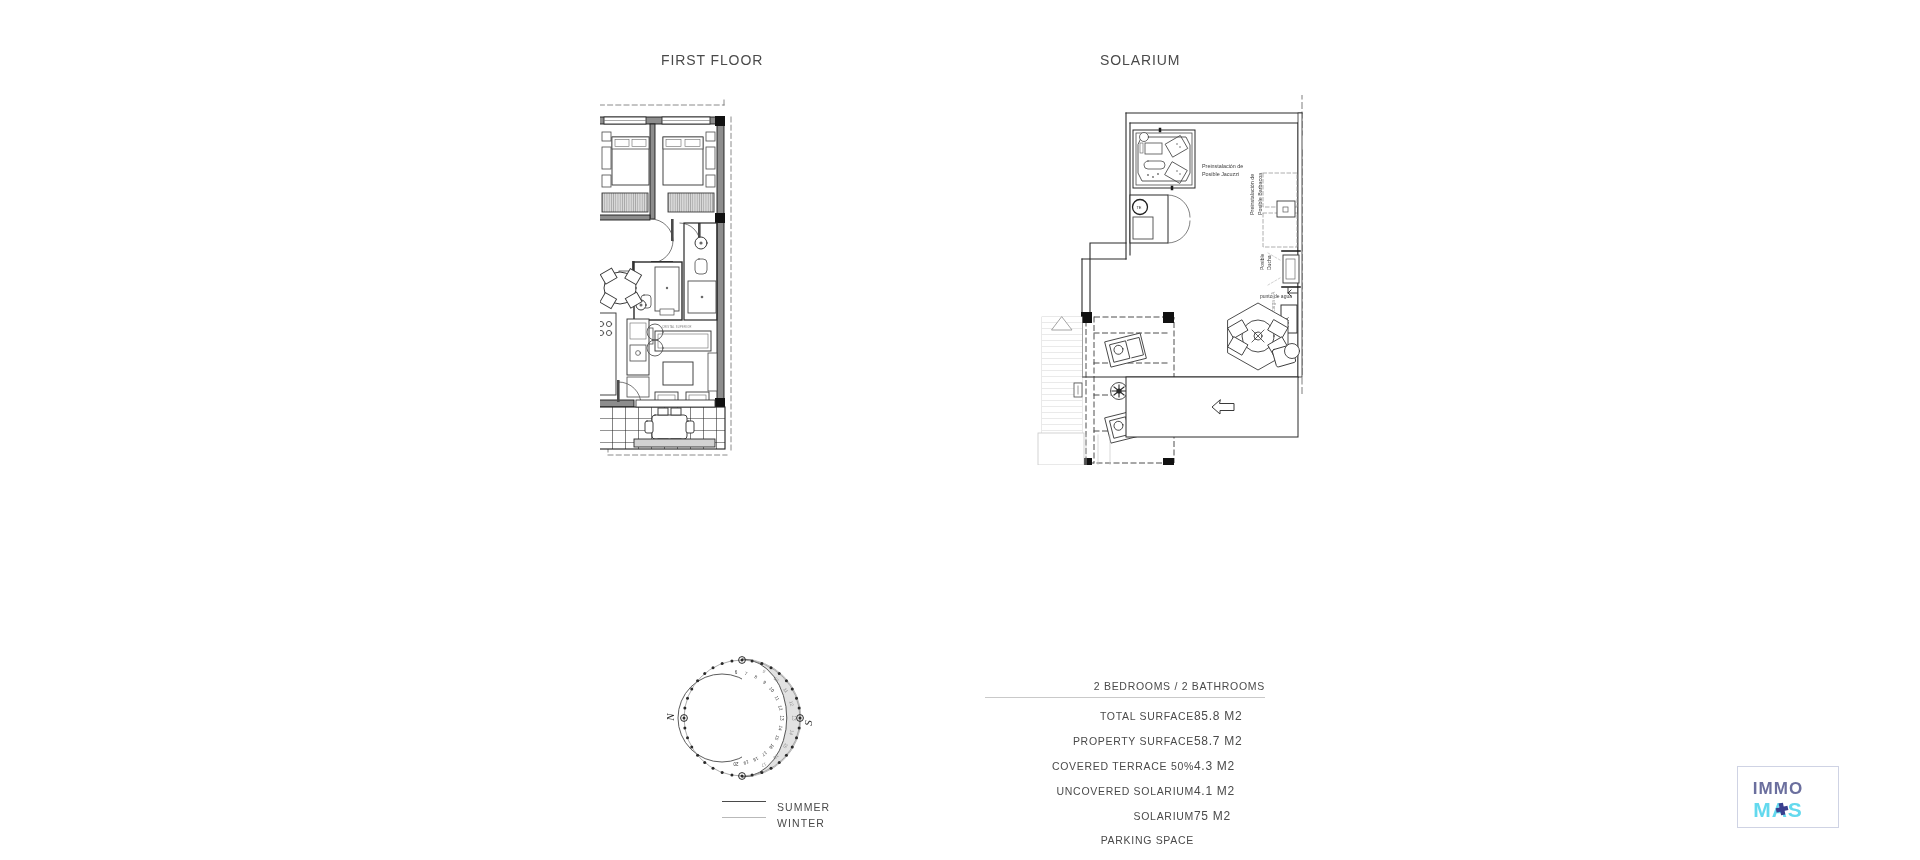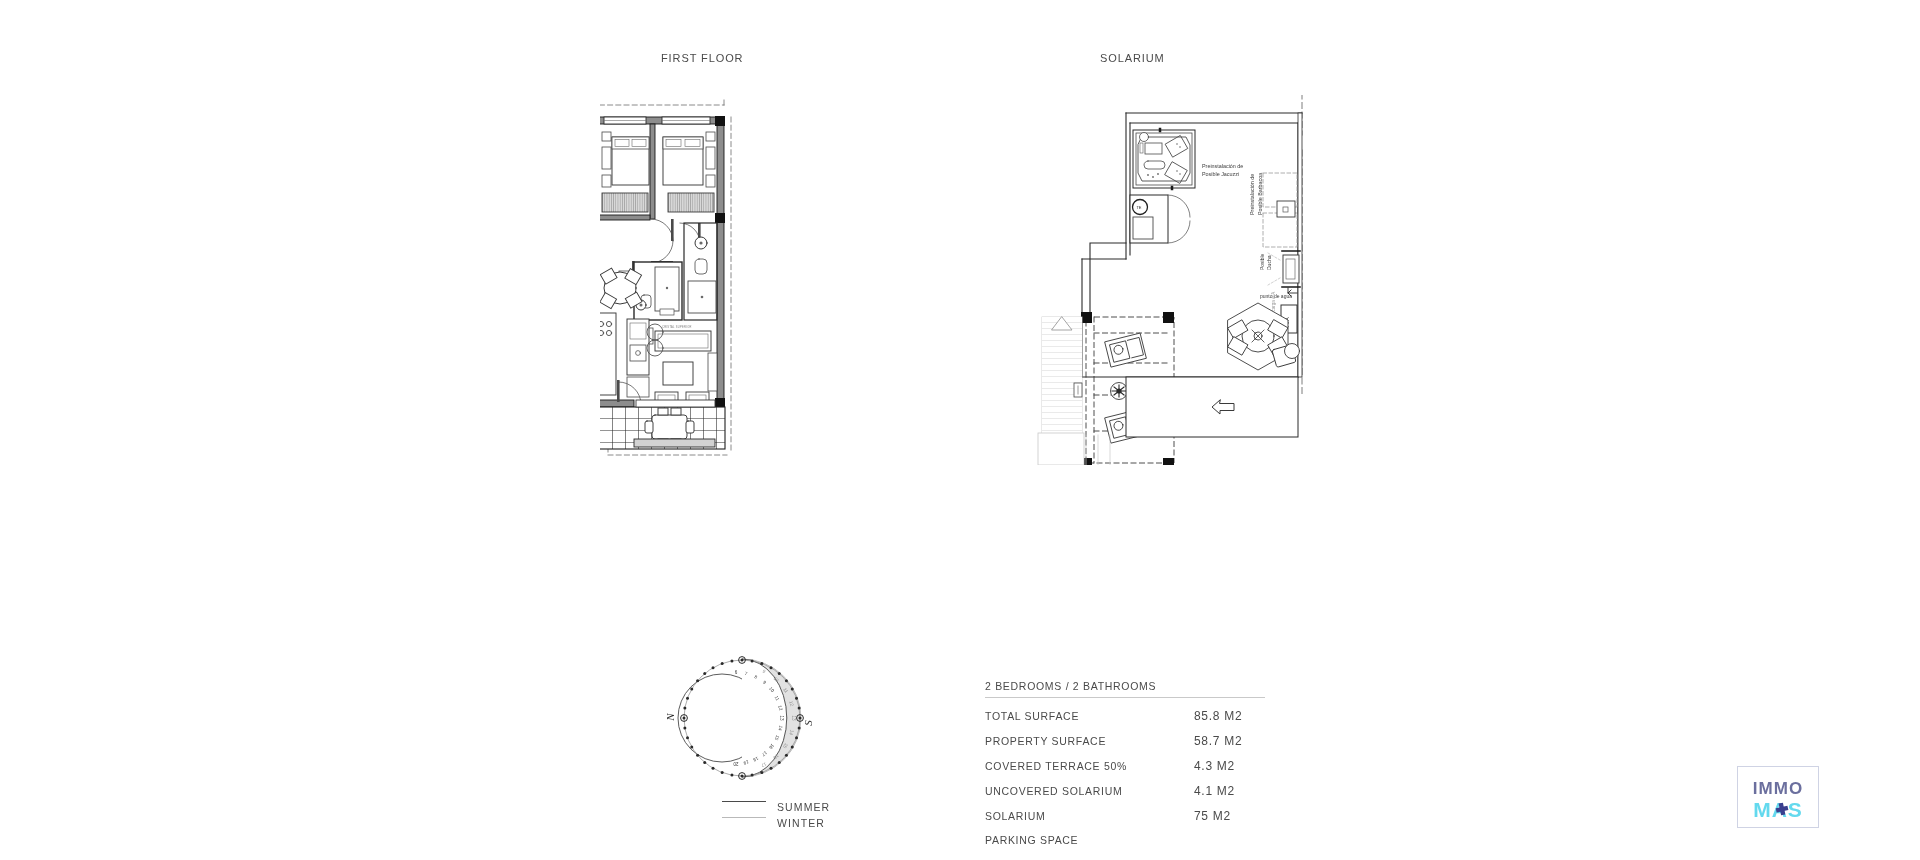--- a/index.html
+++ b/index.html
@@ -19,21 +19,21 @@
   }
 
   .page {
     position: absolute;
     inset: 0;
   }
 
   
   .plan-title {
     position: absolute;
-    font-size: 11px;
+    font-size: 14px;
     letter-spacing: 0.9px;
     color: #4a4a4a;
     font-weight: 400;
     white-space: nowrap;
   }
   #title-first-floor { left: 661px; top: 52px; }
   #title-solarium    { left: 1100px; top: 52px; }
 
   
   .plan-svg {
@@ -71,20 +71,21 @@
     color: #4a4a4a;
     line-height: 12px;
   }
 
   
   #specs-table {
     position: absolute;
     left: 985px;
     top: 680px;
     width: 280px;
+    text-align: right;
   }
   #specs-heading {
     font-size: 10.5px;
     letter-spacing: 0.7px;
     color: #4a4a4a;
     padding-bottom: 5px;
     border-bottom: 1px solid #c9c9c9;
     white-space: nowrap;
   }
   .spec-row {
@@ -104,21 +105,21 @@
     letter-spacing: 0.7px;
     color: #4a4a4a;
     white-space: nowrap;
   }
 
   
   #logo-box {
     position: absolute;
     left: 1737px;
     top: 766px;
-    width: 82px;
+    width: 102px;
     height: 62px;
     border: 1px solid #cfd3e4;
     background: #ffffff;
     box-sizing: border-box;
   }
 </style>
 </head>
 <body>
 
 <div class="page">

